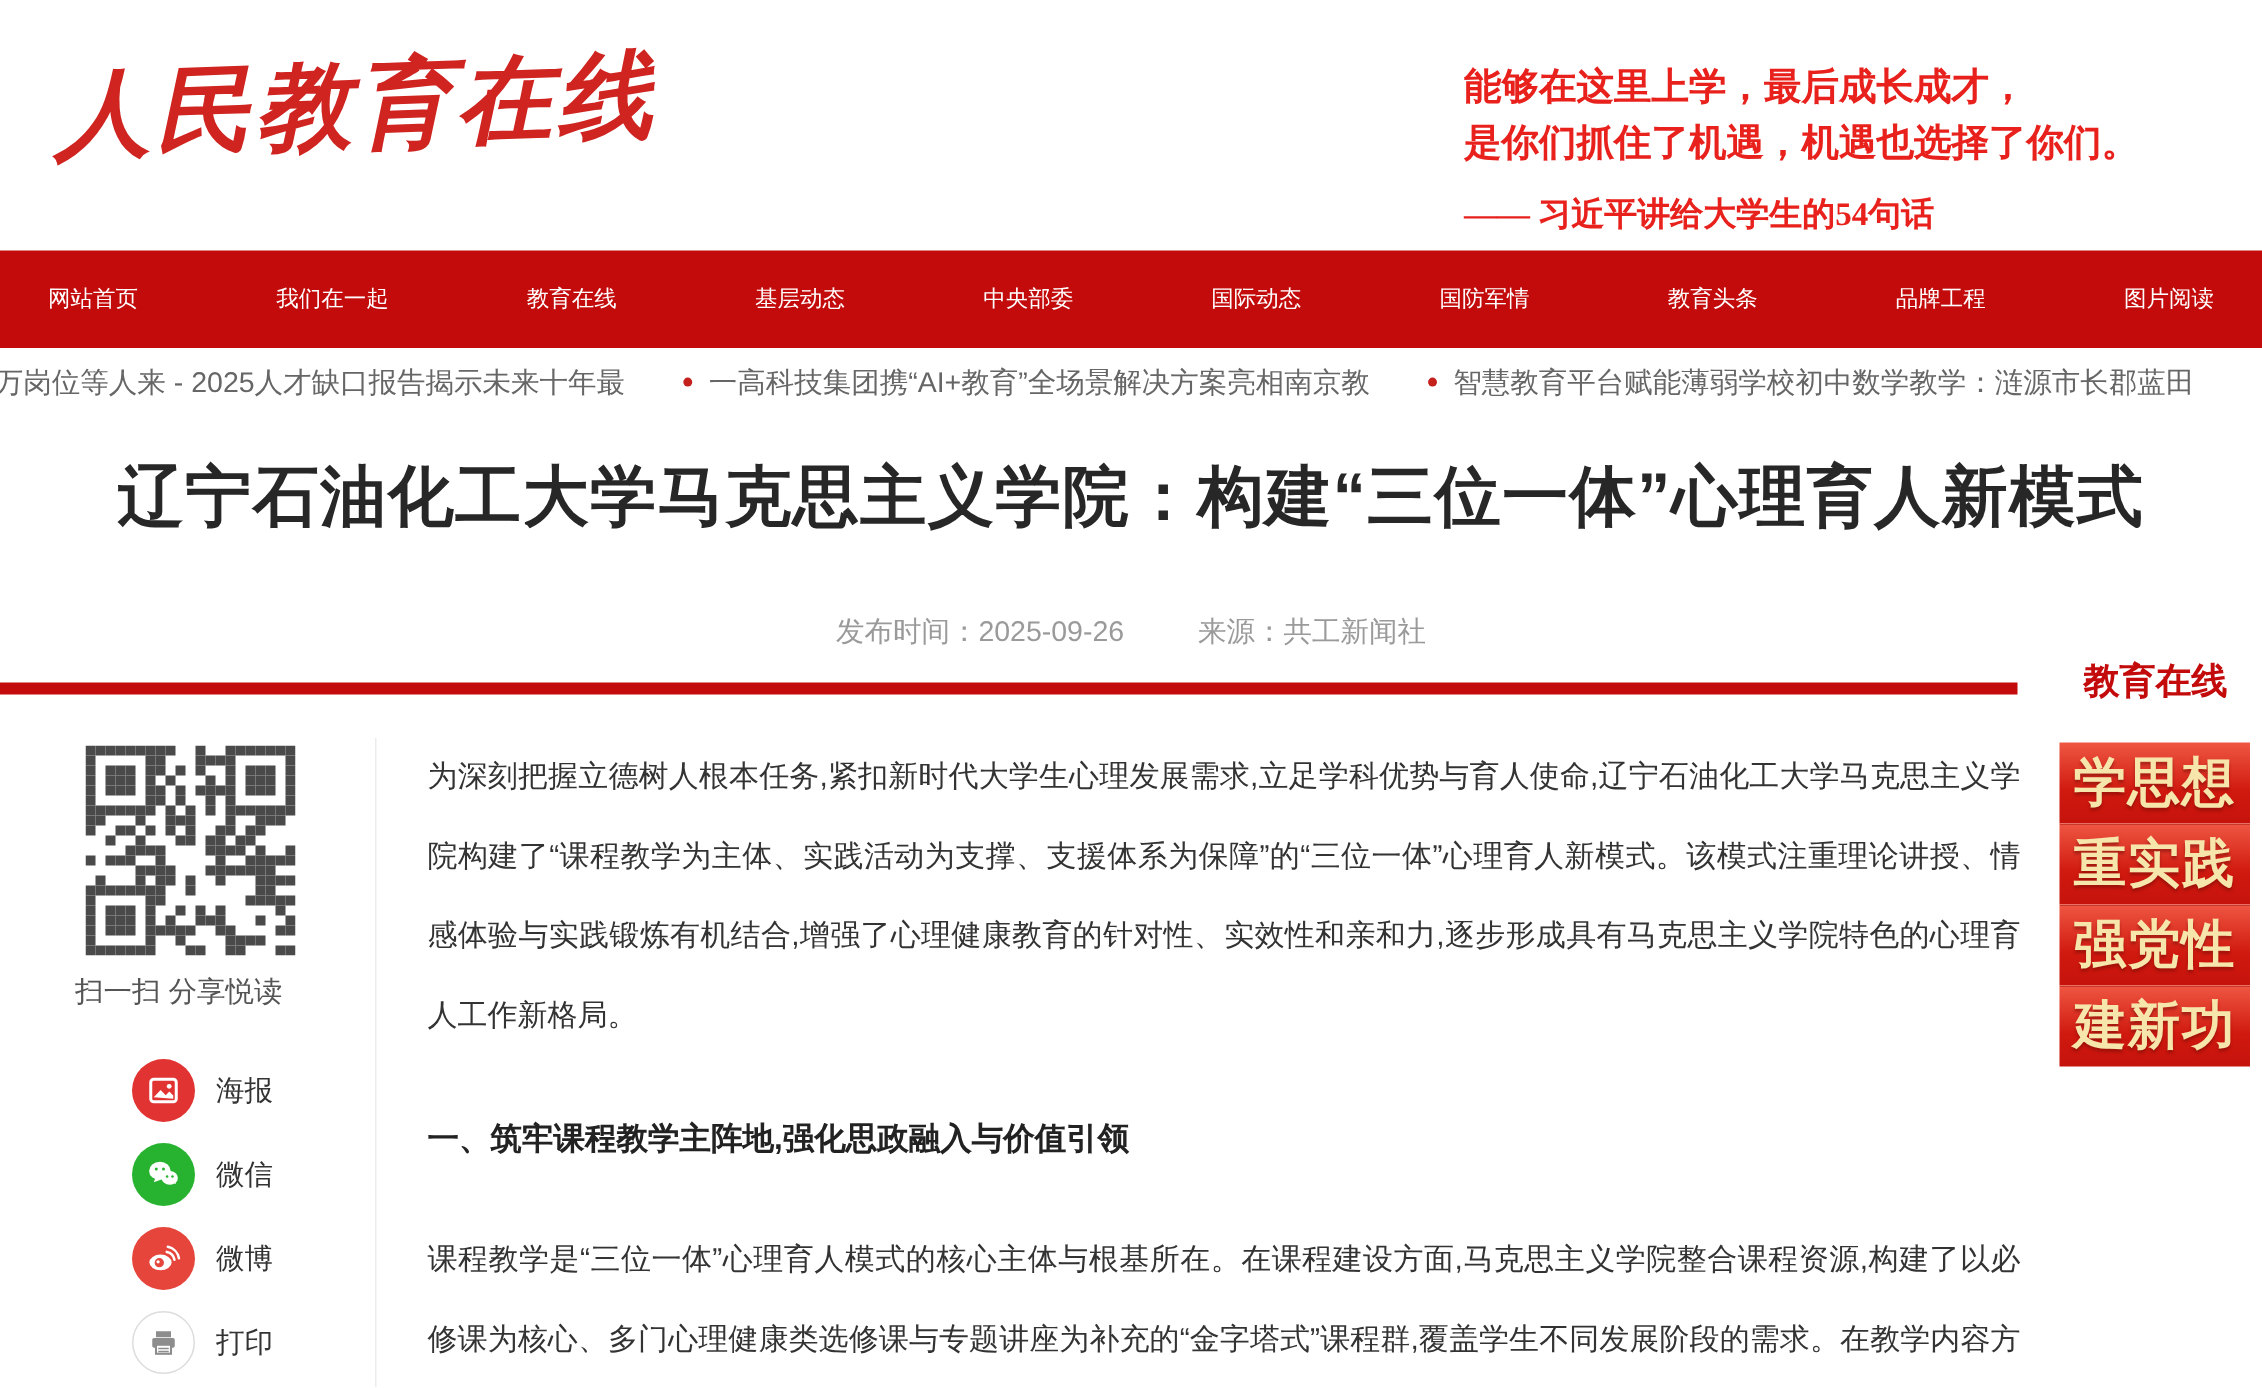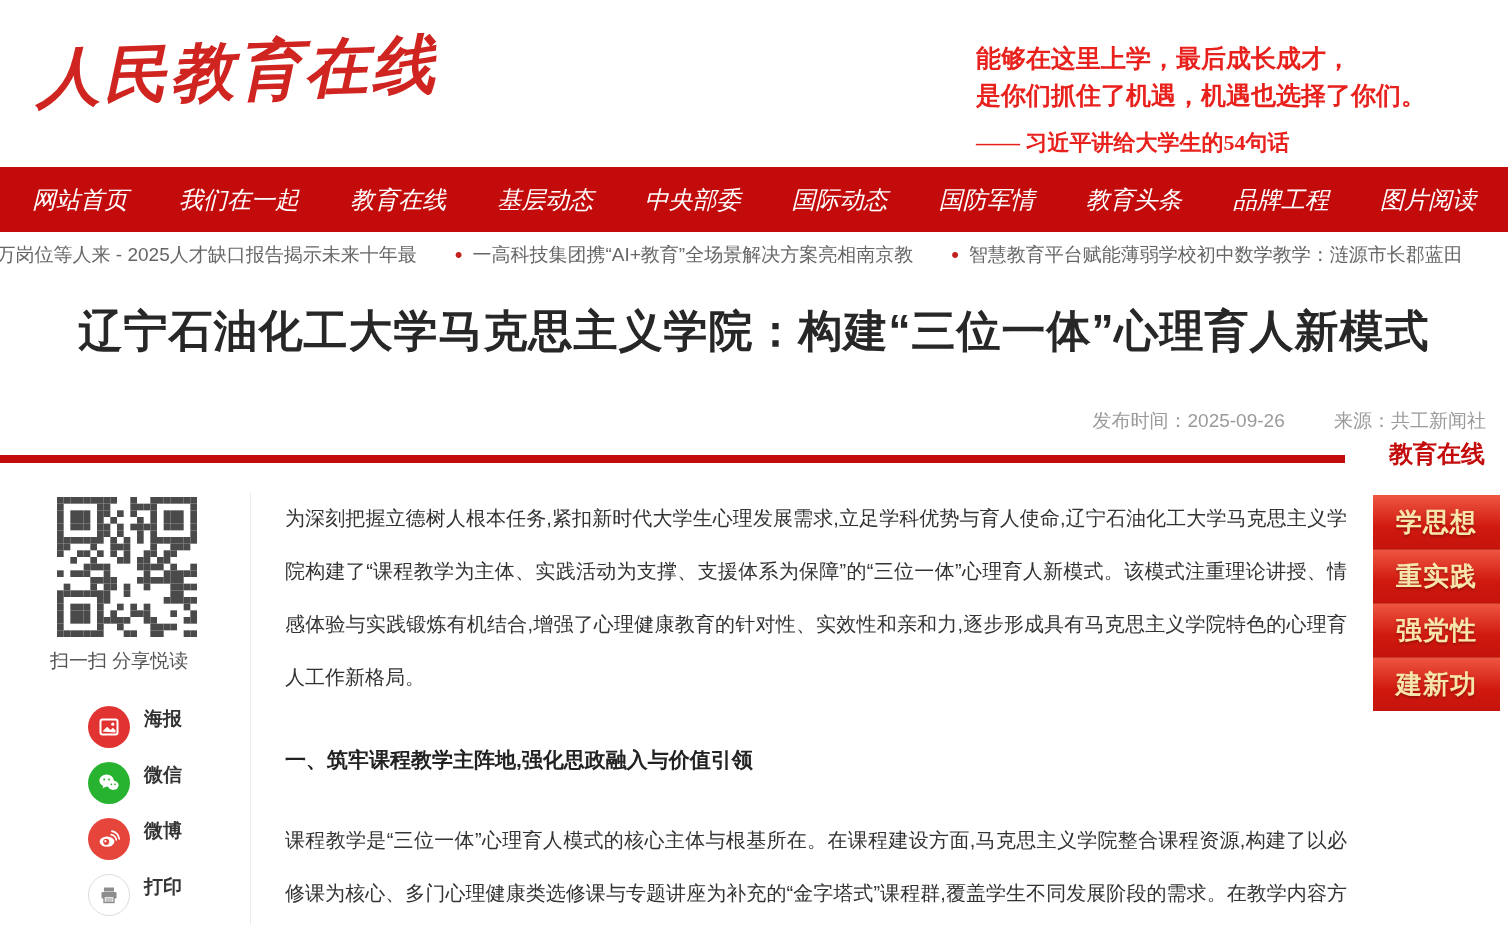--- a/index.html
+++ b/index.html
@@ -12,62 +12,62 @@
         font-style:italic;font-weight:700;font-size:64px;line-height:1.4;
         color:#cf2420;letter-spacing:3px;transform:rotate(-2deg);cursor:pointer;white-space:nowrap;}
   .quote{position:absolute;right:62px;top:40px;width:470px;color:#e8211d;
          font-weight:700;font-size:25px;line-height:37px;font-family:"Liberation Serif",serif;}
   .quote .attr{display:block;text-align:left;font-size:22px;margin-top:10px;}
 
   
   .main-nav{position:absolute;left:0;top:167px;width:1508px;height:65px;background:#c30b0b;
             display:flex;align-items:center;justify-content:space-between;
             padding:0 32px;box-sizing:border-box;}
-  .main-nav a{color:#fff;font-size:24px;text-decoration:none;white-space:nowrap;cursor:pointer;font-style:italic;}
+  .main-nav a{color:#fff;font-size:15px;text-decoration:none;white-space:nowrap;cursor:pointer;}
 
   
   .ticker{position:absolute;left:0;top:232px;width:1508px;height:46px;overflow:hidden;
           display:flex;align-items:center;white-space:nowrap;margin-left:-14px;}
   .ticker .t-item{display:inline-flex;align-items:center;color:#666;font-size:19px;
                   margin-right:38px;cursor:pointer;flex:0 0 auto;}
   .ticker .bullet{color:#c4201c;font-size:22px;margin-right:10px;line-height:1;}
 
   
   .article-title{position:absolute;left:0;top:302px;width:1508px;margin:0;text-align:center;
                  font-size:44px;font-weight:700;color:#272727;letter-spacing:1px;}
-  .article-meta{position:absolute;left:0;top:408px;width:1508px;text-align:right;
+  .article-meta{position:absolute;left:0;top:408px;width:1508px;text-align:center;
                 color:#9a9a9a;font-size:19px;}
   .article-meta span{margin:0 22px;}
   .red-rule{position:absolute;left:0;top:455px;width:1345px;height:8px;background:#c30b0b;}
   .column-label{position:absolute;left:1372px;top:438px;width:130px;text-align:center;
                 color:#c30b0b;font-size:24px;font-weight:700;}
 
   
   .qr{position:absolute;left:57px;top:497px;width:140px;height:140px;}
   .qr-caption{position:absolute;left:50px;top:648px;width:160px;text-align:left;
               color:#555;font-size:19px;}
-  .share-item{position:absolute;left:88px;display:flex;align-items:flex-start;cursor:pointer;font-weight:bold;}
+  .share-item{position:absolute;left:88px;display:flex;align-items:center;cursor:pointer;}
   .share-item .circ{width:42px;height:42px;border-radius:50%;display:flex;
                     align-items:center;justify-content:center;flex:0 0 auto;}
   .circ.poster{background:#e23333;}
   .circ.wechat{background:#27b32f;}
   .circ.weibo{background:#e6453c;}
   .circ.print{background:#fff;border:1px solid #ddd;box-sizing:border-box;}
   .share-item .lbl{margin-left:14px;font-size:19px;color:#333;}
   .v-divider{position:absolute;left:250px;top:492px;width:1px;height:433px;background:#ececec;}
 
   
   .article-body{position:absolute;left:285px;top:492px;width:1062px;}
   .article-body p{margin:0;font-size:20px;line-height:53px;color:#333;text-align:justify;}
   .article-body .para2{margin-top:34px;}
   .article-body h2{margin:36px 0 0 0;font-size:21px;font-weight:700;color:#222;line-height:40px;}
 
   
   .slogan-banner{position:absolute;left:1373px;top:495px;width:127px;cursor:pointer;}
-  .slogan-row{height:54px;line-height:54px;text-align:center;font-size:26px;font-weight:700;
+  .slogan-row{height:54px;line-height:54px;text-align:center;font-size:35px;font-weight:700;
               color:#f7e6ac;background:linear-gradient(180deg,#ef5743 0%,#d0190f 60%,#c5130c 100%);
               text-shadow:0 2px 2px rgba(120,15,8,.55);letter-spacing:1px;}
   .slogan-row + .slogan-row{box-shadow:inset 0 1px 0 rgba(150,20,10,.45);}
 </style>
 </head>
 <body>
 
 <div class="page">
 
   <header class="site-header">

